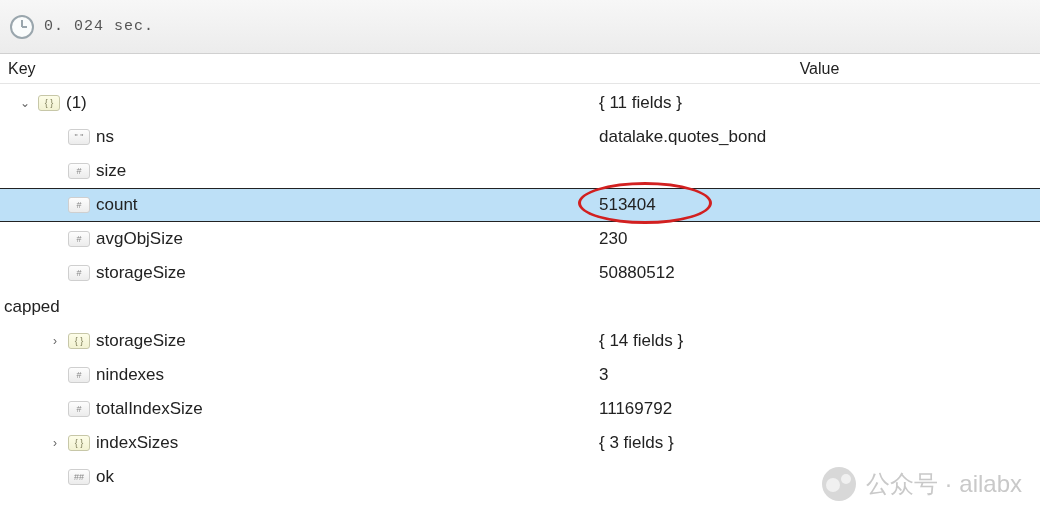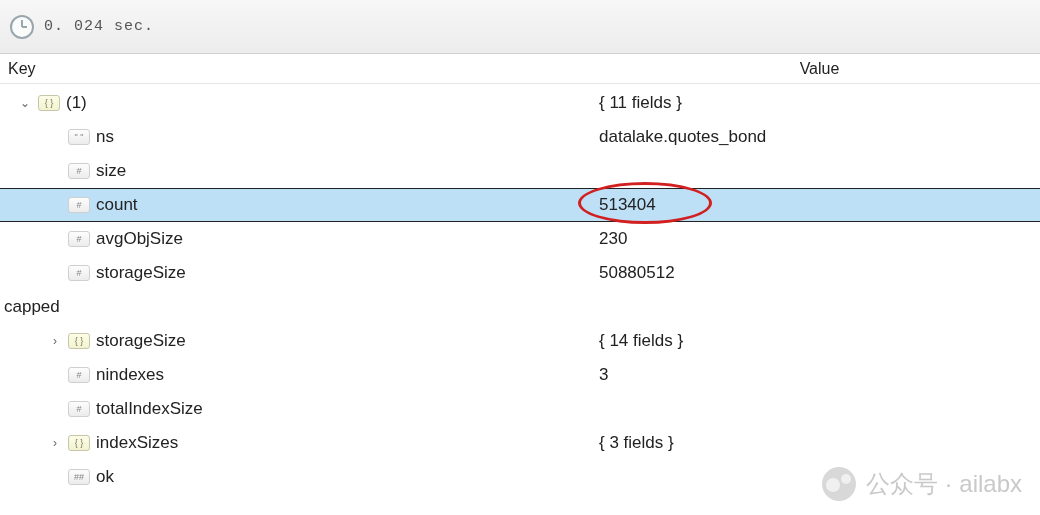--- a/index.html
+++ b/index.html
@@ -207,20 +207,21 @@
       </div>
       <div class="cell-value">3</div>
     </div>
     <div class="row">
       <div class="cell-key">
         <span class="indent" style="width: 42px;"></span>
         <span class="chev blank"></span>
         <span class="type-icon grey">#</span>
         <span>totalIndexSize</span>
       </div>
+      <div class="cell-value">11169792</div>
     </div>
     <div class="row">
       <div class="cell-key">
         <span class="indent" style="width: 42px;"></span>
         <span class="chev">›</span>
         <span class="type-icon">{ }</span>
         <span>indexSizes</span>
       </div>
       <div class="cell-value">{ 3 fields }</div>
     </div>

